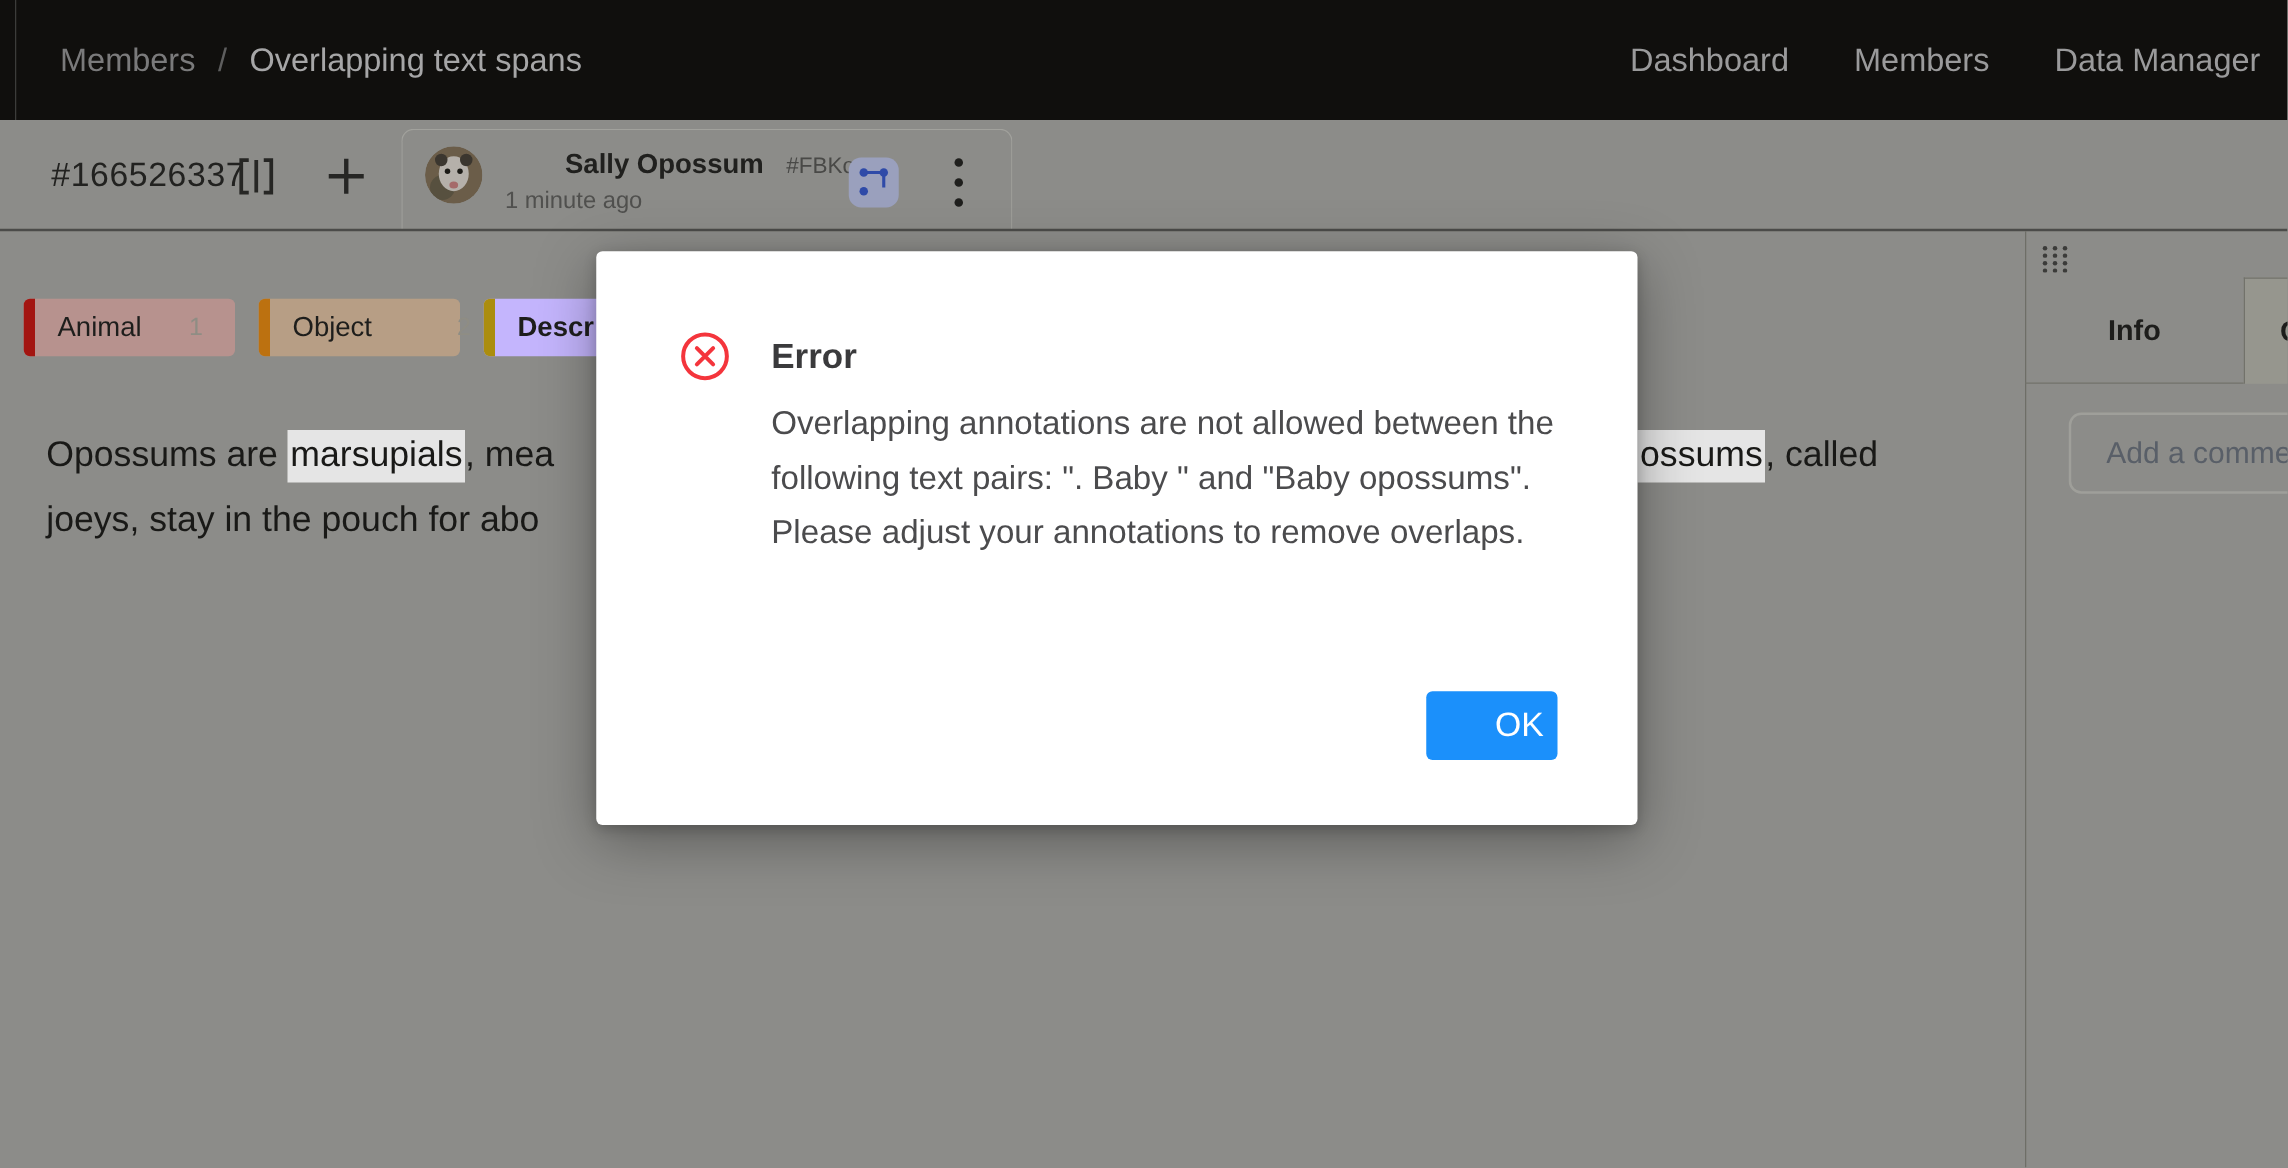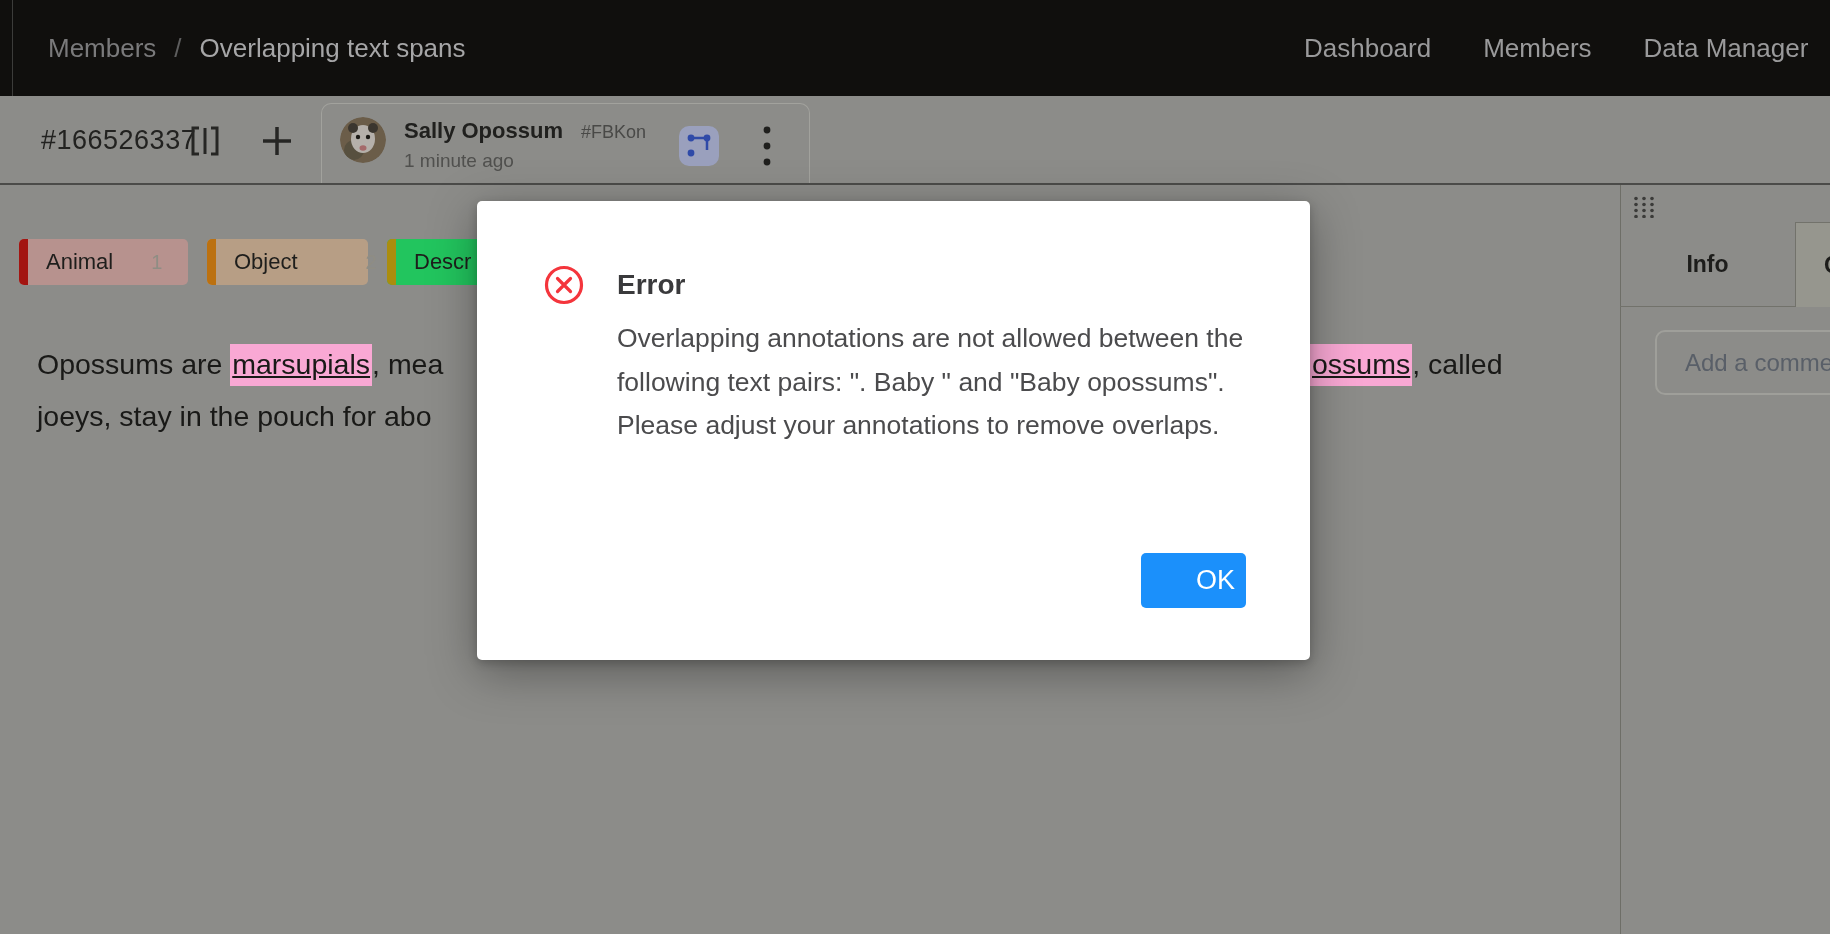--- a/index.html
+++ b/index.html
@@ -21,44 +21,44 @@
   .toolbar-sep { position:absolute; left:0; top:183px; width:1830px; height:2px; background:#4b4b49; }
   .task-id { position:absolute; left:41px; top:0; height:89px; display:flex; align-items:center; font-size:27px; color:#222220; letter-spacing:.5px; }
   .tb-icon { position:absolute; top:0; height:89px; display:flex; align-items:center; cursor:pointer; }
   .icon-brackets { left:188px; }
   .icon-plus { left:260px; }
 
   
   .anno-card { position:absolute; left:321px; top:7px; width:489px; height:82px; border:1px solid #a2a29d; border-bottom:none; border-radius:10px 10px 0 0; }
   .avatar { position:absolute; left:18px; top:13px; width:46px; height:46px; border-radius:50%; overflow:hidden; }
   .anno-name-row { position:absolute; left:82px; top:14px; display:flex; align-items:baseline; gap:18px; white-space:nowrap; }
-  .anno-name { font-size:22px; font-weight:bold; color:#20201e; }
+  .anno-name { font-size:22px; font-weight:bold; color:#20201e;margin-left:48px; }
   .anno-tag { font-size:18px; color:#494947; }
   .anno-time { position:absolute; left:82px; top:46px; font-size:19px; color:#50504e; }
   .region-icon { position:absolute; left:357px; top:22px; width:40px; height:40px; border-radius:10px; background:#9aa0bd; display:flex; align-items:center; justify-content:center; cursor:pointer; }
   .kebab { position:absolute; left:425px; top:22px; width:40px; height:40px; display:flex; align-items:center; justify-content:center; cursor:pointer; }
 
   
   .labels-row { position:absolute; left:19px; top:239px; display:flex; gap:19px; }
   .label-chip { position:relative; height:46px; display:flex; align-items:center; border-radius:5px; cursor:pointer; }
   .label-bar { position:absolute; left:0; top:0; width:9px; height:46px; border-radius:5px 0 0 5px; }
   .label-name { margin-left:27px; font-size:22px; color:#1e1e1c; }
   .label-count { margin-left:38px; margin-right:22px; font-size:20px; color:#8f8d84; }
   .chip-animal  { width:169px; background:#b7928e; }
   .chip-animal .label-bar { background:#a31511; }
   .chip-object  { width:161px; background:#b79e85;gap:30px; }
   .chip-object .label-bar { background:#bc7110; }
-  .chip-descr   { width:150px; background:#22c55e; }
+  .chip-descr   { width:150px; background:#c4b5fd;font-weight:bold; }
   .chip-descr .label-bar { background:#ab8d0e; }
 
   
   .doc { position:absolute; left:37px; top:338px; font-size:28.5px; color:#191917; line-height:52px; white-space:nowrap; }
   .doc-line2 { position:absolute; left:37px; top:390px; font-size:28.5px; color:#191917; line-height:52px; white-space:nowrap; }
   .doc-right { position:absolute; left:1310px; top:338px; font-size:28.5px; color:#191917; line-height:52px; white-space:nowrap; }
-  .hl-red { background:#f9a8d4; padding:4px 2px 6px 2px;text-decoration:underline; }
+  .hl-red { background:#e5e5e5; padding:4px 2px 6px 2px; }
 
   
   .panel-divider { position:absolute; left:1620px; top:185px; width:1px; height:749px; background:#6e6e67; }
   .panel-handle { position:absolute; left:1633px; top:196px; cursor:grab; }
   .tabbar-underline { position:absolute; left:1620px; top:306px; width:175px; height:1px; background:#72726b; }
   .tab-info { position:absolute; left:1620px; top:222px; width:175px; height:84px; display:flex; align-items:center; justify-content:center; font-size:23px; font-weight:bold; color:#1d1d1b; cursor:pointer; }
   .tab-active { position:absolute; left:1795px; top:222px; width:170px; height:85px; background:#96968e; border-left:1px solid #72726b; border-top:1px solid #72726b; display:flex; align-items:center; padding-left:28px; font-size:23px; font-weight:bold; color:#1d1d1b; cursor:pointer; }
   .comment-input { position:absolute; left:1655px; top:330px; width:310px; height:65px; border:2px solid #9f9f9a; border-radius:10px; background:transparent; font-family:"Liberation Sans",sans-serif; font-size:24px; color:#3d434c; padding:0 0 0 28px; outline:none; }
   .comment-input::placeholder { color:#595f68; opacity:1; }
 

